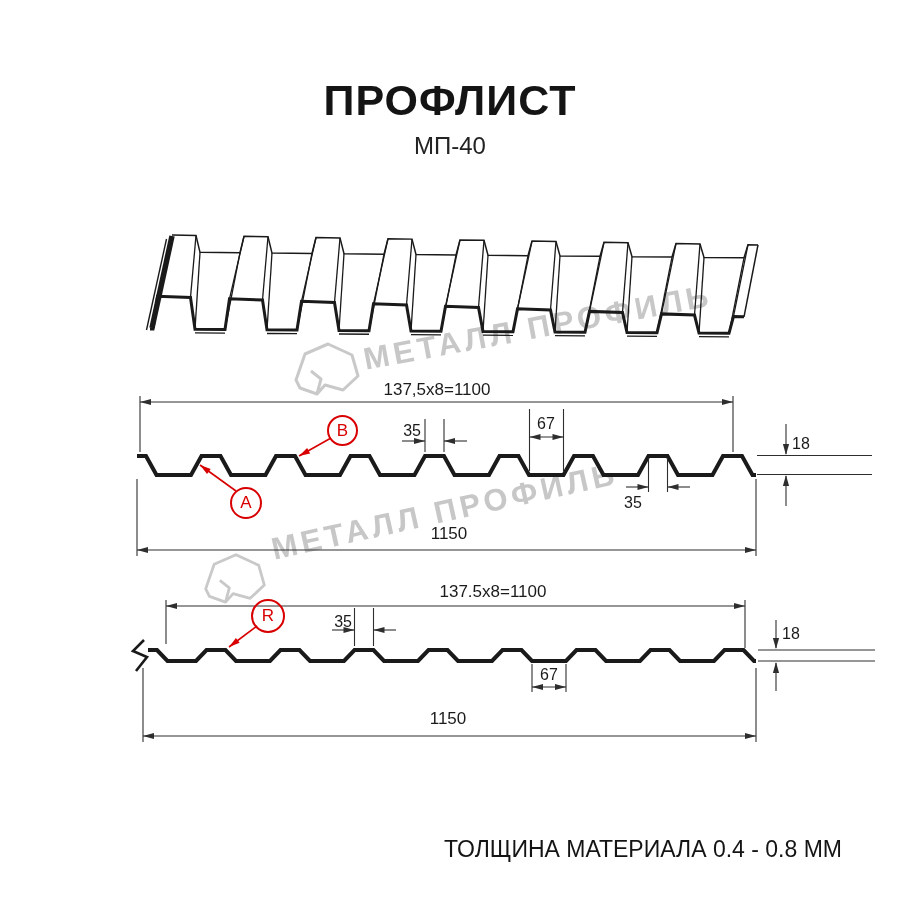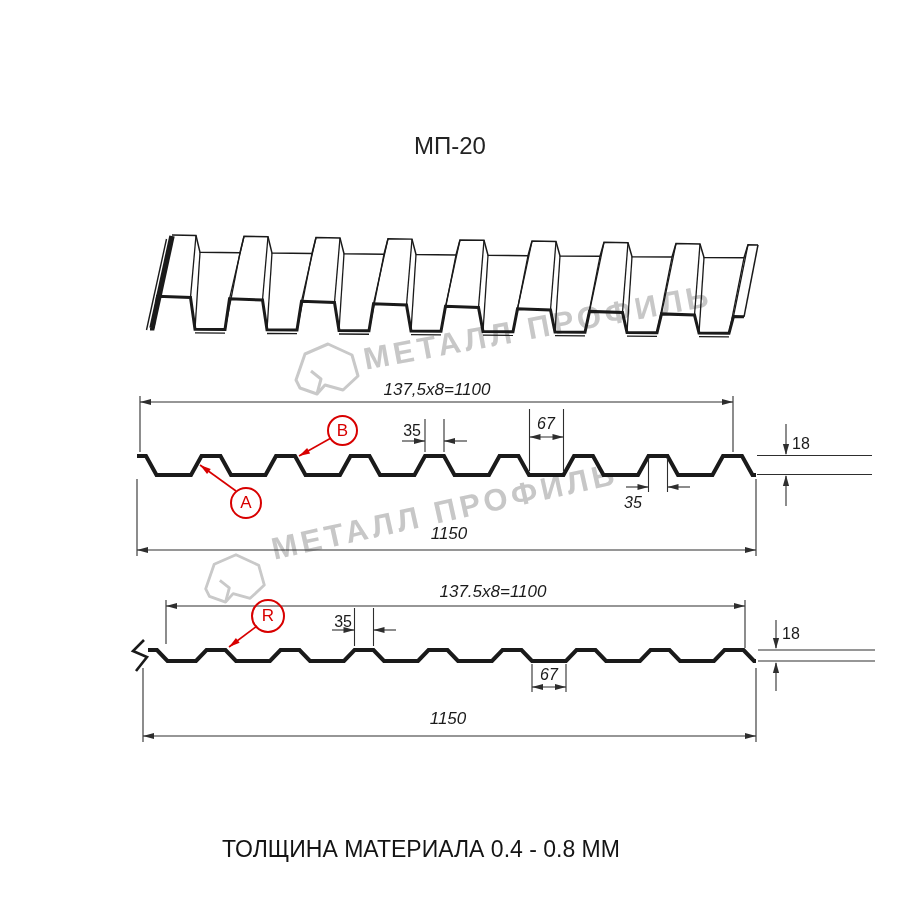--- a/index.html
+++ b/index.html
@@ -2,43 +2,44 @@
 <html><head>
 <meta charset="utf-8">
 <style>
   html,body{margin:0;padding:0;background:#fff;}
   .page{position:relative;width:900px;height:900px;background:#fff;overflow:hidden;
         font-family:"Liberation Sans",sans-serif;color:#1b1b1b;}
   .title{position:absolute;left:0;top:76px;width:900px;text-align:center;
          font-size:43px;font-weight:bold;letter-spacing:1px;color:#141414;}
   .subtitle{position:absolute;left:0;top:132px;width:900px;text-align:center;
             font-size:24px;font-weight:500;color:#232323;}
-  .footer{position:absolute;left:0;top:836px;width:842px;text-align:center;
+  .footer{position:absolute;left:0;top:836px;width:842px;text-align:right;
           font-size:23px;color:#141414;}
   .wm-text{position:absolute;font-size:31px;font-weight:bold;letter-spacing:4px;
            color:#c7c7c7;white-space:nowrap;transform-origin:0 50%;line-height:36px;}
   .wm1{left:364px;top:342px;transform:rotate(-10.5deg);}
   .wm2{left:272px;top:532px;transform:rotate(-12.5deg);}
   .wm-logo{position:absolute;}
   svg.cad{position:absolute;left:0;top:0;}
   .dim{position:absolute;font-size:16px;color:#1b1b1b;white-space:nowrap;}
   .dim.big{font-size:17px;}
-  .ctr{transform:translate(-50%,-50%);font-style:italic;}
+  .ctr{transform:translate(-50%,-50%);}
   .rgt{transform:translate(-100%,-50%);}
   .lft{transform:translate(0,-50%);}
   .faceLabel{position:absolute;border:2.4px solid #d80000;border-radius:50%;
              color:#d80000;display:flex;align-items:center;justify-content:center;
              font-size:17px;font-weight:500;background:transparent;}
 </style>
 </head>
 <body>
 
 <div class="page">
 
-  <div class="subtitle">МП-20</div>
+  <div class="title">ПРОФЛИСТ</div>
+  <div class="subtitle">МП-40</div>
 
   <svg class="wm-logo" style="left:290px;top:338px;" width="74" height="60" viewBox="0 0 74 60">
     <path d="M6,42 L15,16 L38,6 L62,17 L68,38 L53,52 L35,47 L27,56 L10,50 Z" fill="none" stroke="#c9c9c9" stroke-width="3" stroke-linejoin="round"></path>
     <path d="M27,56 L31,41 L21,33" fill="none" stroke="#c9c9c9" stroke-width="3" stroke-linejoin="round"></path>
   </svg>
   <div class="wm-text wm1">МЕТАЛЛ ПРОФИЛЬ</div>
 
   <svg class="wm-logo" style="left:200px;top:549px;" width="70" height="57" viewBox="0 0 74 60">
     <path d="M6,42 L15,16 L38,6 L62,17 L68,38 L53,52 L35,47 L27,56 L10,50 Z" fill="none" stroke="#c9c9c9" stroke-width="3" stroke-linejoin="round"></path>
     <path d="M27,56 L31,41 L21,33" fill="none" stroke="#c9c9c9" stroke-width="3" stroke-linejoin="round"></path>

